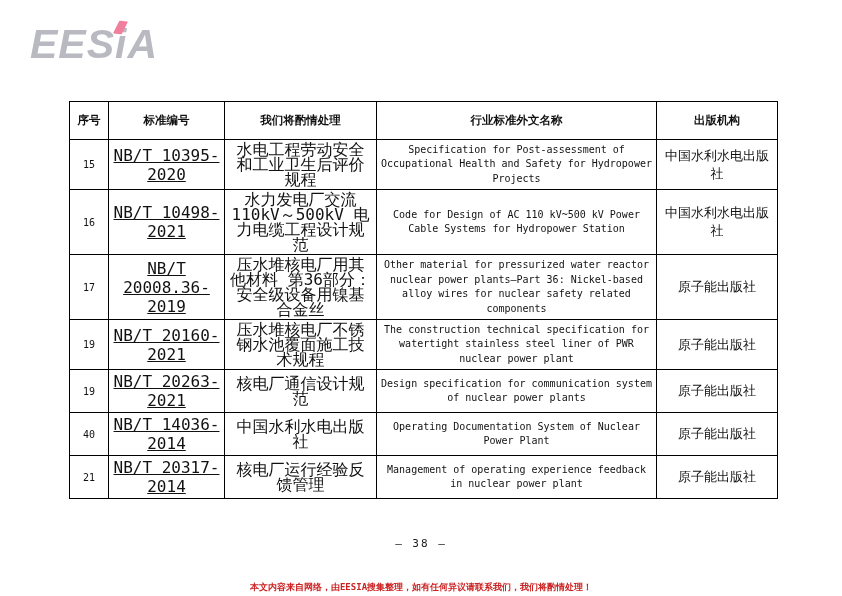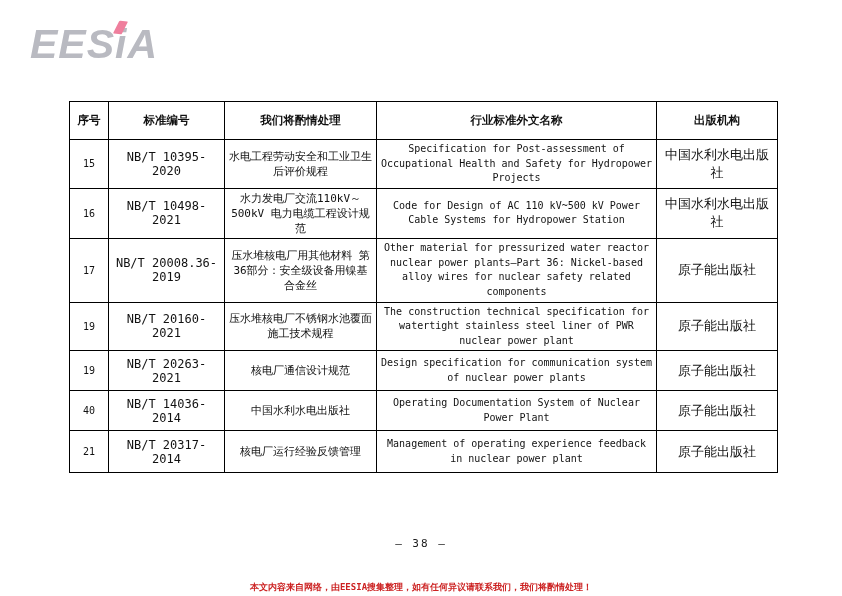--- a/index.html
+++ b/index.html
@@ -64,22 +64,22 @@
   }
   .std-table tbody tr:nth-child(1) { height: 48px; }
   .std-table tbody tr:nth-child(2) { height: 48px; }
   .std-table tbody tr:nth-child(3) { height: 64px; }
   .std-table tbody tr:nth-child(4) { height: 48px; }
   .std-table tbody tr:nth-child(5) { height: 40px; }
   .std-table tbody tr:nth-child(6) { height: 40px; }
   .std-table tbody tr:nth-child(7) { height: 42px; }
 
   .cell-no   { font-size: 10px; }
-  .cell-code { font-size: 12px; letter-spacing: 0; }
-  .cell-cn   { font-size: 11px; line-height: 15px; }
+  .cell-code { font-size: 16px; letter-spacing: 0; text-decoration: underline; }
+  .cell-cn   { font-size: 16px; line-height: 15px; }
   .cell-en   { font-size: 10px; line-height: 14.5px; }
   .cell-pub  { font-size: 13px; }
 
   
   .page-number {
     position: absolute;
     top: 537px;
     left: 0;
     width: 100%;
     text-align: center;

